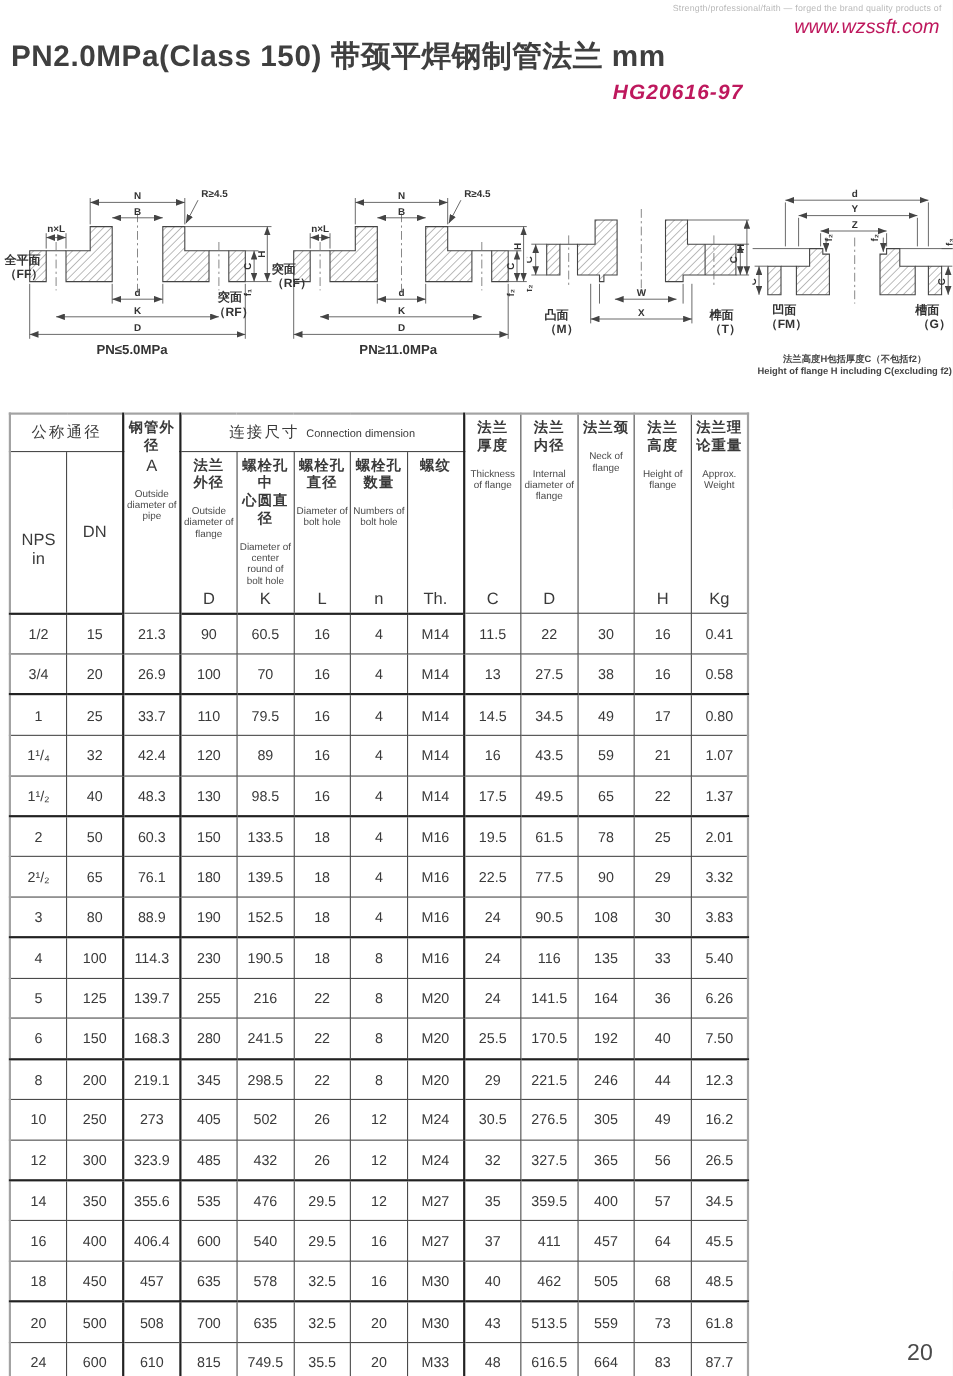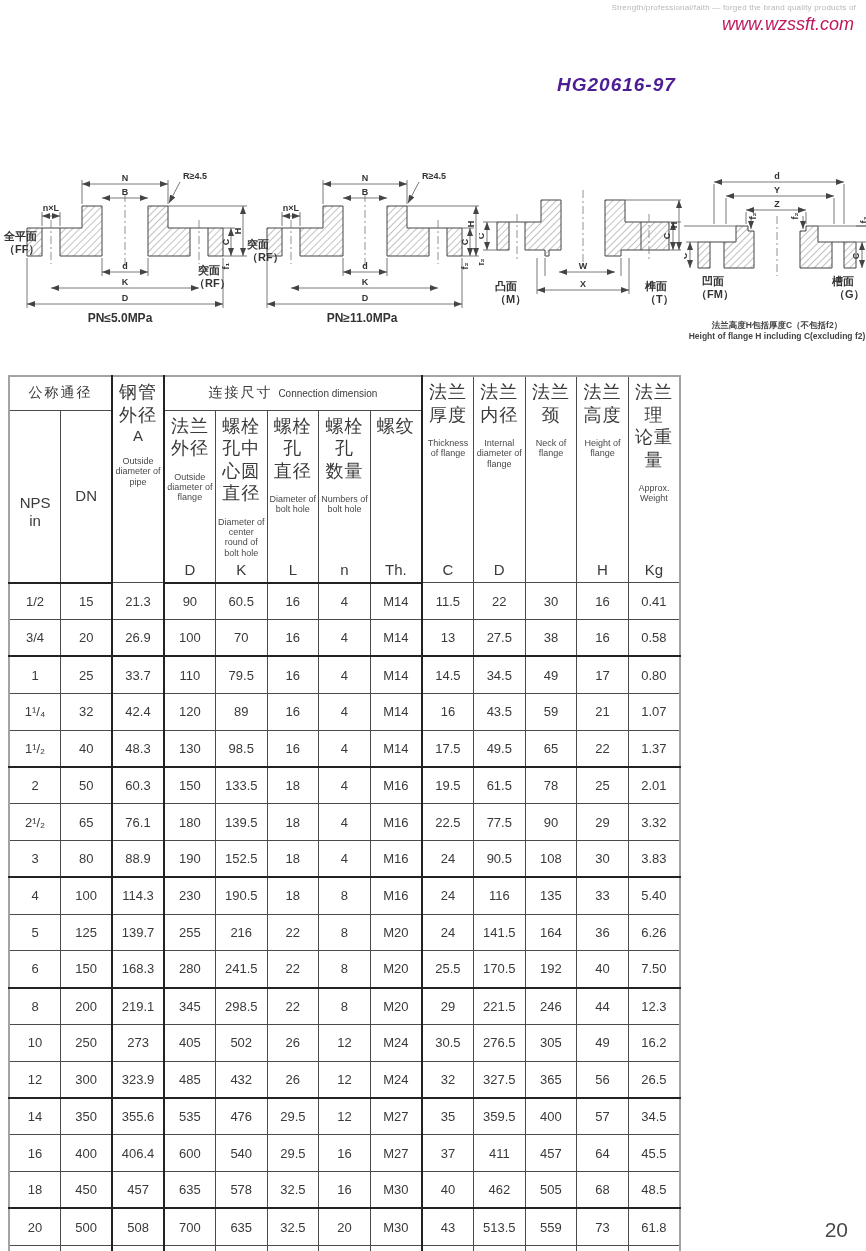--- a/index.html
+++ b/index.html
@@ -5,21 +5,21 @@
   * { margin:0; padding:0; box-sizing:border-box; }
   body { background:#e8e8e8; font-family:"Liberation Sans", sans-serif; }
   #page { position:relative; width:866px; height:1251px; background:#ffffff; overflow:hidden;
           color:#3a3a3a; margin:0 auto; }
 
   
   .tagline { position:absolute; top:3px; right:10px; font-size:8px; color:#b8b8b8; letter-spacing:.2px; }
   .website { position:absolute; top:14px; right:12px; font-size:18px; font-style:italic; color:#be185d; }
   .title   { position:absolute; top:33px; left:10px; font-size:27px; font-weight:600; color:#3f3f3f; letter-spacing:.5px; }
   .subtitle{ position:absolute; top:74px; left:10px; font-size:18px; color:#444; }
-  .standard{ position:absolute; top:74px; left:557px; font-size:19px; font-weight:bold; font-style:italic; color:#4c1d95; letter-spacing:1px; }
+  .standard{ position:absolute; top:74px; left:557px; font-size:19px; font-weight:bold; font-style:italic; color:#be185d; letter-spacing:1px; }
 
   
   .drawings { position:absolute; top:150px; left:0; width:866px; height:218px;
               display:flex; justify-content:space-between; align-items:flex-start; padding:0 2px; }
   .drw { position:relative; }
   .drw svg text { font-family:"Liberation Sans", sans-serif; fill:#333; }
   .dim-t  { font-size:9px; font-weight:bold; }
   .lbl-cn { font-size:11px; font-weight:bold; }
   .cap    { font-size:12px; font-weight:bold; }
   .drw4cap { width:186px; text-align:center; font-size:8.5px; font-weight:bold; color:#444; line-height:1.25; margin-top:2px; }
@@ -27,21 +27,21 @@
   
   .tblwrap { position:absolute; top:375px; left:8px; width:850px; }
   table { border-collapse:collapse; table-layout:fixed; width:673px; border:2px solid #a3a3a3; }
   th, td { border:1px solid #4a4a4a; text-align:center; vertical-align:middle;
            font-size:13px; color:#3a3a3a; padding:0; }
   thead th { font-weight:normal; }
   .grp { height:34px; font-size:14px; letter-spacing:2px; }
   .grp .en { font-size:10px; letter-spacing:0; margin-left:6px; }
   .hcell { display:flex; flex-direction:column; justify-content:flex-start; align-items:center;
            height:100%; padding:4px 1px; }
-  .hcell .cn { font-size:18px; line-height:1.25; white-space:pre-line; letter-spacing:1px; }
+  .hcell .cn { font-size:13px; line-height:1.25; white-space:pre-line; letter-spacing:1px;font-weight:bold; }
   .hcell .en { font-size:9px; color:#4a4a4a; line-height:1.15; margin-top:12px; }
   .hcell .sym { font-size:15px; margin-top:auto; padding-top:3px; }
   .hcell .sym-top { font-size:15px; margin-top:1px; }
   th.subh { height:106px; }
   th.tall { height:140px; }
   .npslbl { font-size:15px; line-height:1.2; }
   tbody td { height:36.8px; }
   tbody tr.thick td { border-bottom-width:2px; border-bottom-color:#222; }
   .b2l { border-left-width:2px !important; border-left-color:#222 !important; }
   .b2r { border-right-width:2px !important; border-right-color:#222 !important; }
@@ -49,20 +49,21 @@
 
   .pagenum { position:absolute; top:1218px; right:18px; font-size:21px; color:#4a4a4a; }
 </style>
 </head>
 <body>
 
 <div id="page">
 
   <div class="tagline">Strength/professional/faith — forged the brand quality products of</div>
   <div class="website">www.wzssft.com</div>
+  <div class="title">PN2.0MPa(Class 150) 带颈平焊钢制管法兰  mm</div>
   <div class="standard">HG20616-97</div>
 
   <div class="drawings">
 
     <div class="drw">
       <svg width="245" height="205" viewBox="0 0 245 205">
         <defs>
           <pattern id="h1" width="5" height="5" patternTransform="rotate(45)" patternUnits="userSpaceOnUse">
             <line x1="0" y1="0" x2="0" y2="5" stroke="#666" stroke-width="0.8"></line>
           </pattern>

